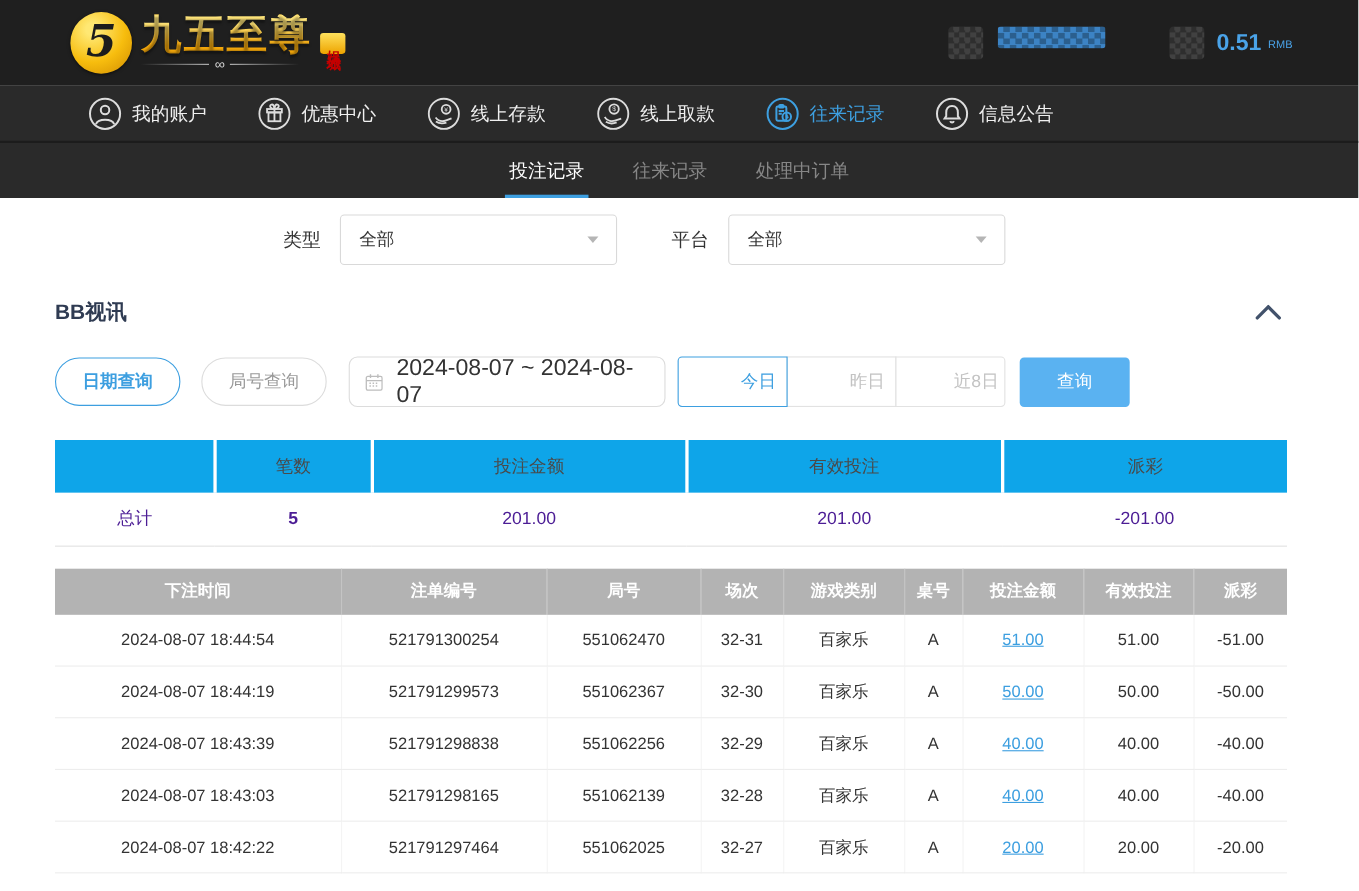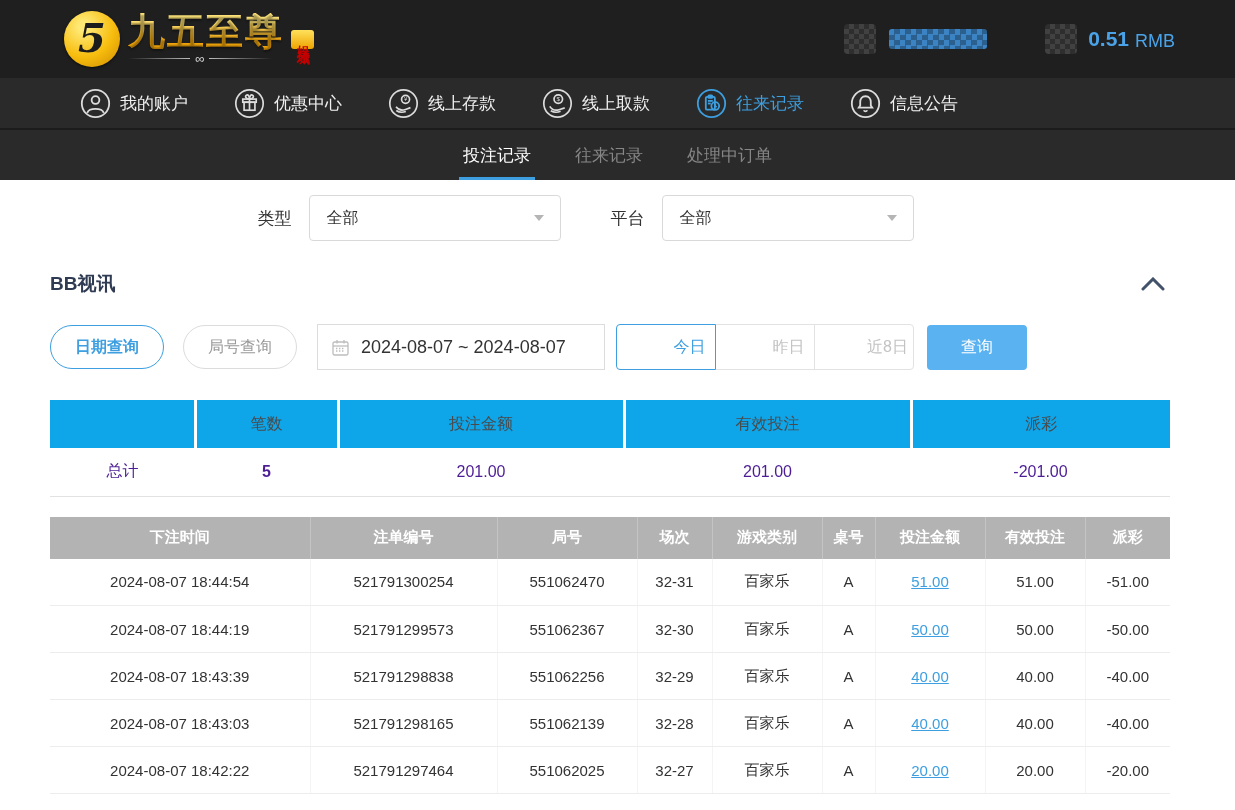--- a/index.html
+++ b/index.html
@@ -19,29 +19,29 @@
   .brand { font-size:37px; font-weight:bold; letter-spacing:2px; line-height:1.05;
     background:linear-gradient(180deg,#ffe57a 20%,#f3a70b 75%); -webkit-background-clip:text;
     background-clip:text; color:transparent; text-shadow:0 2px 2px rgba(0,0,0,.35); }
   .flourish { width:92%; display:flex; align-items:center; color:#cfcfcf; font-size:13px; line-height:1; margin-top:1px; }
   .flourish .fl-line { flex:1; height:1px; background:linear-gradient(to right,transparent,#bdbdbd); }
   .flourish .fl-line.r { background:linear-gradient(to left,transparent,#bdbdbd); }
   .flourish .fl-glyph { padding:0 5px; color:#d8d8d8; }
   .badge { margin-left:7px; writing-mode:vertical-rl; font-size:13px; font-weight:bold; color:#c40000;
     background:linear-gradient(180deg,#ffe15c,#eda400); border-radius:3px; padding:5px 4px;
     letter-spacing:3px; line-height:1.15; }
-  .hdr-right { margin-left:auto; display:flex; align-items:center; }
+  .hdr-right { margin-left:auto; display:flex; align-items:flex-start; }
   .mosaic-dark { background:repeating-conic-gradient(#414141 0% 25%, #2e2e2e 0% 50%) 0 0/10px 10px; border-radius:4px; }
   .mosaic-blue { background:repeating-conic-gradient(#2b5f8e 0% 25%, #3c83c4 0% 50%) 0 0/11px 11px; border-radius:3px; }
   .avatar { width:32px; height:30px; margin-right:13px; cursor:pointer; }
   .uname { width:98px; height:20px; }
   .wallet { display:flex; align-items:center; margin-left:58px; }
   .wicon { width:32px; height:30px; margin-right:11px; }
   .amount { color:#4aa3e8; font-size:21px; font-weight:bold; }
-  .cur { color:#4aa3e8; font-size:18px; margin-left:6px; margin-top:5px; }
+  .cur { color:#4aa3e8; font-size:10px; margin-left:6px; margin-top:5px; }
 
   
   .nav { height:52px; background:#2a2a2a; border-bottom:2px solid #1c1c1c;
     display:flex; align-items:center; padding-left:80px; }
   .nav-item { display:flex; align-items:center; color:#f0f0f0; font-size:17px;
     cursor:pointer; margin-right:46px; }
   .nav-item svg { width:31px; height:31px; margin-right:9px; }
   .nav-item.active { color:#3d9fe0; }
 
   
@@ -66,22 +66,22 @@
     padding:30px 70px 0 50px; }
   .section-title { font-size:19px; font-weight:bold; color:#2f3b52; }
   .collapse { cursor:pointer; display:flex; }
 
   
   .toolbar { display:flex; align-items:center; margin:27px 0 0 50px; }
   .pill { height:44px; padding:0 24px; border-radius:22px; font-size:16px; background:#fff;
     display:flex; align-items:center; cursor:pointer; }
   .pill.blue { border:1px solid #3d9fe0; color:#3d9fe0; font-weight:bold; margin-right:19px; }
   .pill.gray { border:1px solid #dcdcdc; color:#999; margin-right:20px; }
-  .datebox { width:288px; height:46px; border:1px solid #dcdcdc; border-radius:0; background:#fff;
-    display:flex; align-items:center; padding:0 14px; font-size:18px; color:#333; cursor:pointer; margin-right:11px; }
+  .datebox { width:288px; height:46px; border:1px solid #dcdcdc; border-radius:8px; background:#fff;
+    display:flex; align-items:center; padding:0 14px; font-size:21px; color:#333; cursor:pointer; margin-right:11px; }
   .datebox svg { margin-right:12px; }
   .seg-group { display:flex; }
   .seg { width:100px; height:46px; background:#fff; border:1px solid #e2e2e2; margin-left:-1px;
     display:flex; align-items:center; justify-content:center; font-size:16px; color:#c3c3c3; cursor:pointer;padding-left:47px; }
   .seg:first-child { margin-left:0; border-radius:4px 0 0 4px; }
   .seg:last-child { border-radius:0 4px 4px 0; }
   .seg.active { border:1px solid #3d9fe0; color:#3d9fe0; z-index:1; }
   .query-btn { width:100px; height:45px; margin-left:13px; background:#5ab2f1; border-radius:4px;
     color:#fff; font-size:16px; display:flex; align-items:center; justify-content:center; cursor:pointer; }
 

